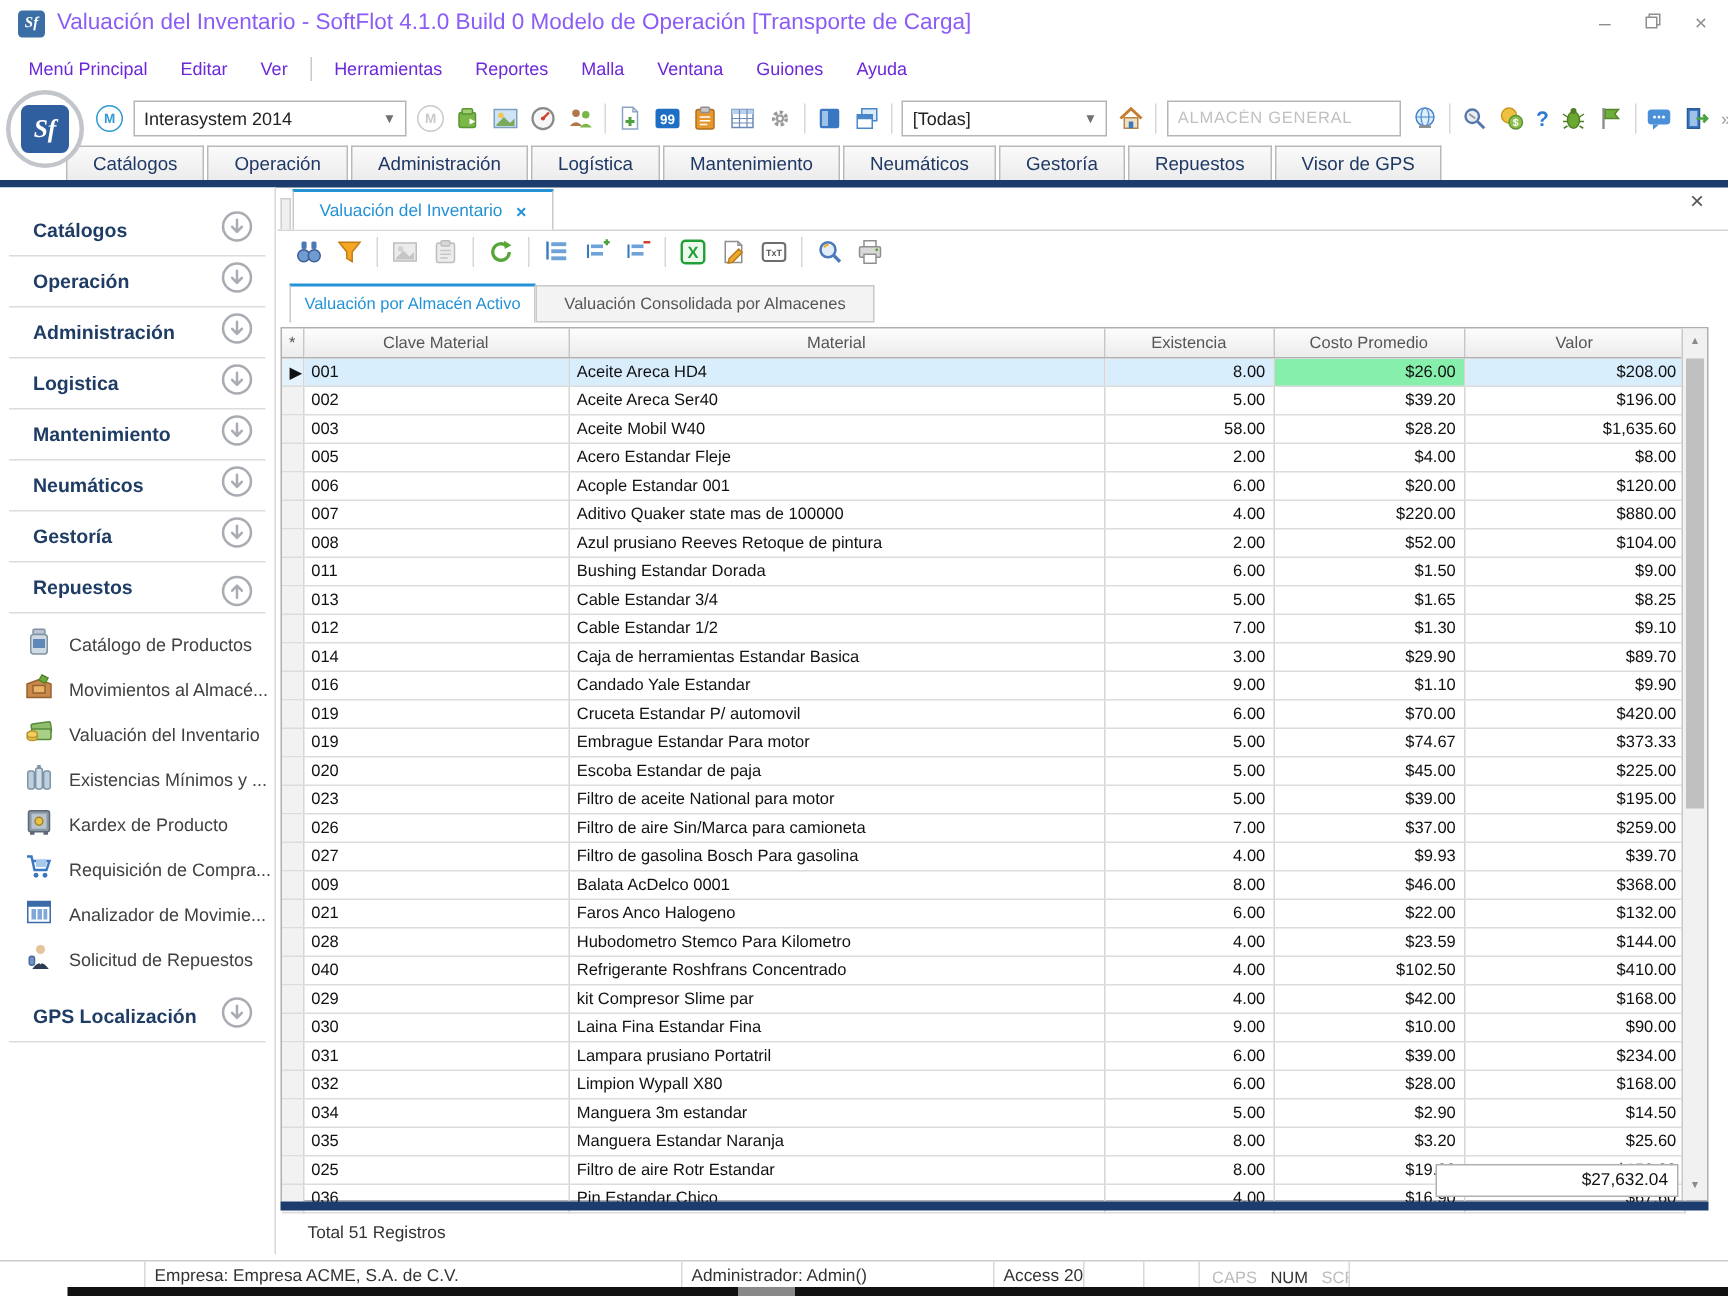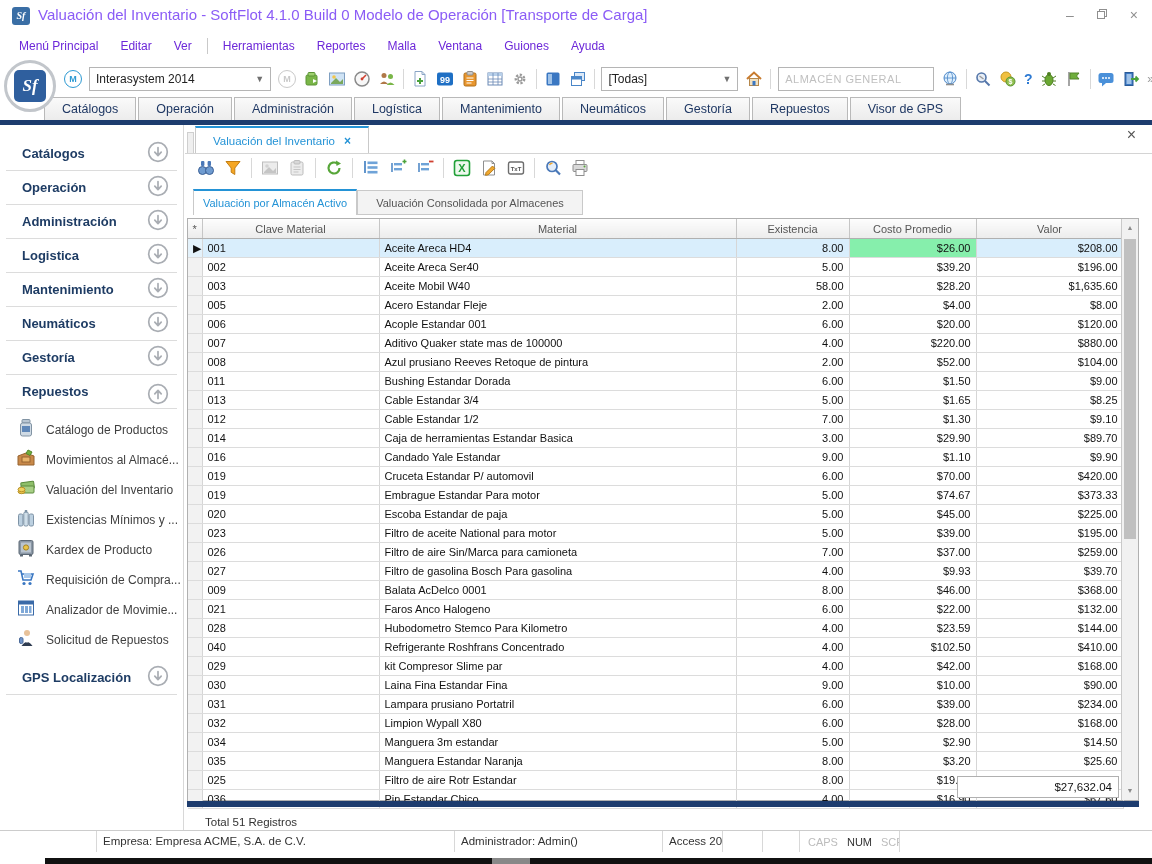--- a/index.html
+++ b/index.html
@@ -82,21 +82,21 @@
   tr.sel td.selc{background:#e4f2fb}
   .vsb{position:absolute;right:0;top:0;width:17px;bottom:0;background:#f1f1f1;border-left:1px solid #c9c9c9;box-sizing:border-box}
   .vsb .arr{position:absolute;left:0;width:16px;height:16px;text-align:center;font-size:7px;color:#8a8a8a;line-height:16px}
   .vsb .up{top:1px}.vsb .dn{bottom:1px}
   .vsb .thumb{position:absolute;left:2px;width:12px;top:20px;height:300px;background:#c0c0c0}
   .totalbox{position:absolute;right:19px;bottom:2px;width:154px;height:20px;border:1px solid #b0b0b0;background:#fff;
       font-size:11.5px;color:#111;text-align:right;line-height:20px;padding-right:6px;box-sizing:content-box}
   .navystrip{position:absolute;left:2px;top:676px;width:952px;height:6px;background:#1d3c6e}
   .totrec{position:absolute;left:20px;top:691px;font-size:11.5px;color:#333}
   
-  .statusbar{position:absolute;left:0;bottom:12px;right:0;height:21px;border-top:1px solid #ccc;display:flex;background:#fff}
+  .statusbar{position:absolute;left:0;bottom:2px;right:0;height:21px;border-top:1px solid #ccc;display:flex;background:#fff}
   .seg{border-right:1px solid #d8d8d8;font-size:11.5px;color:#333;line-height:20px;padding-left:6px;box-sizing:border-box;
        overflow:hidden;white-space:nowrap}
   .keys{display:flex;gap:9px;align-items:center;padding-left:8px}
   .keys span{font-size:11px}
   .kon{color:#333}.koff{color:#bcbcbc}
   .bstrip{position:absolute;left:0;bottom:0;right:0;height:6px;background:#111}
   .bstrip .w{position:absolute;left:0;top:0;width:45px;height:6px;background:#fff}
   .bstrip .g{position:absolute;left:492px;top:0;width:38px;height:6px;background:#888}
 </style>
 </head>

